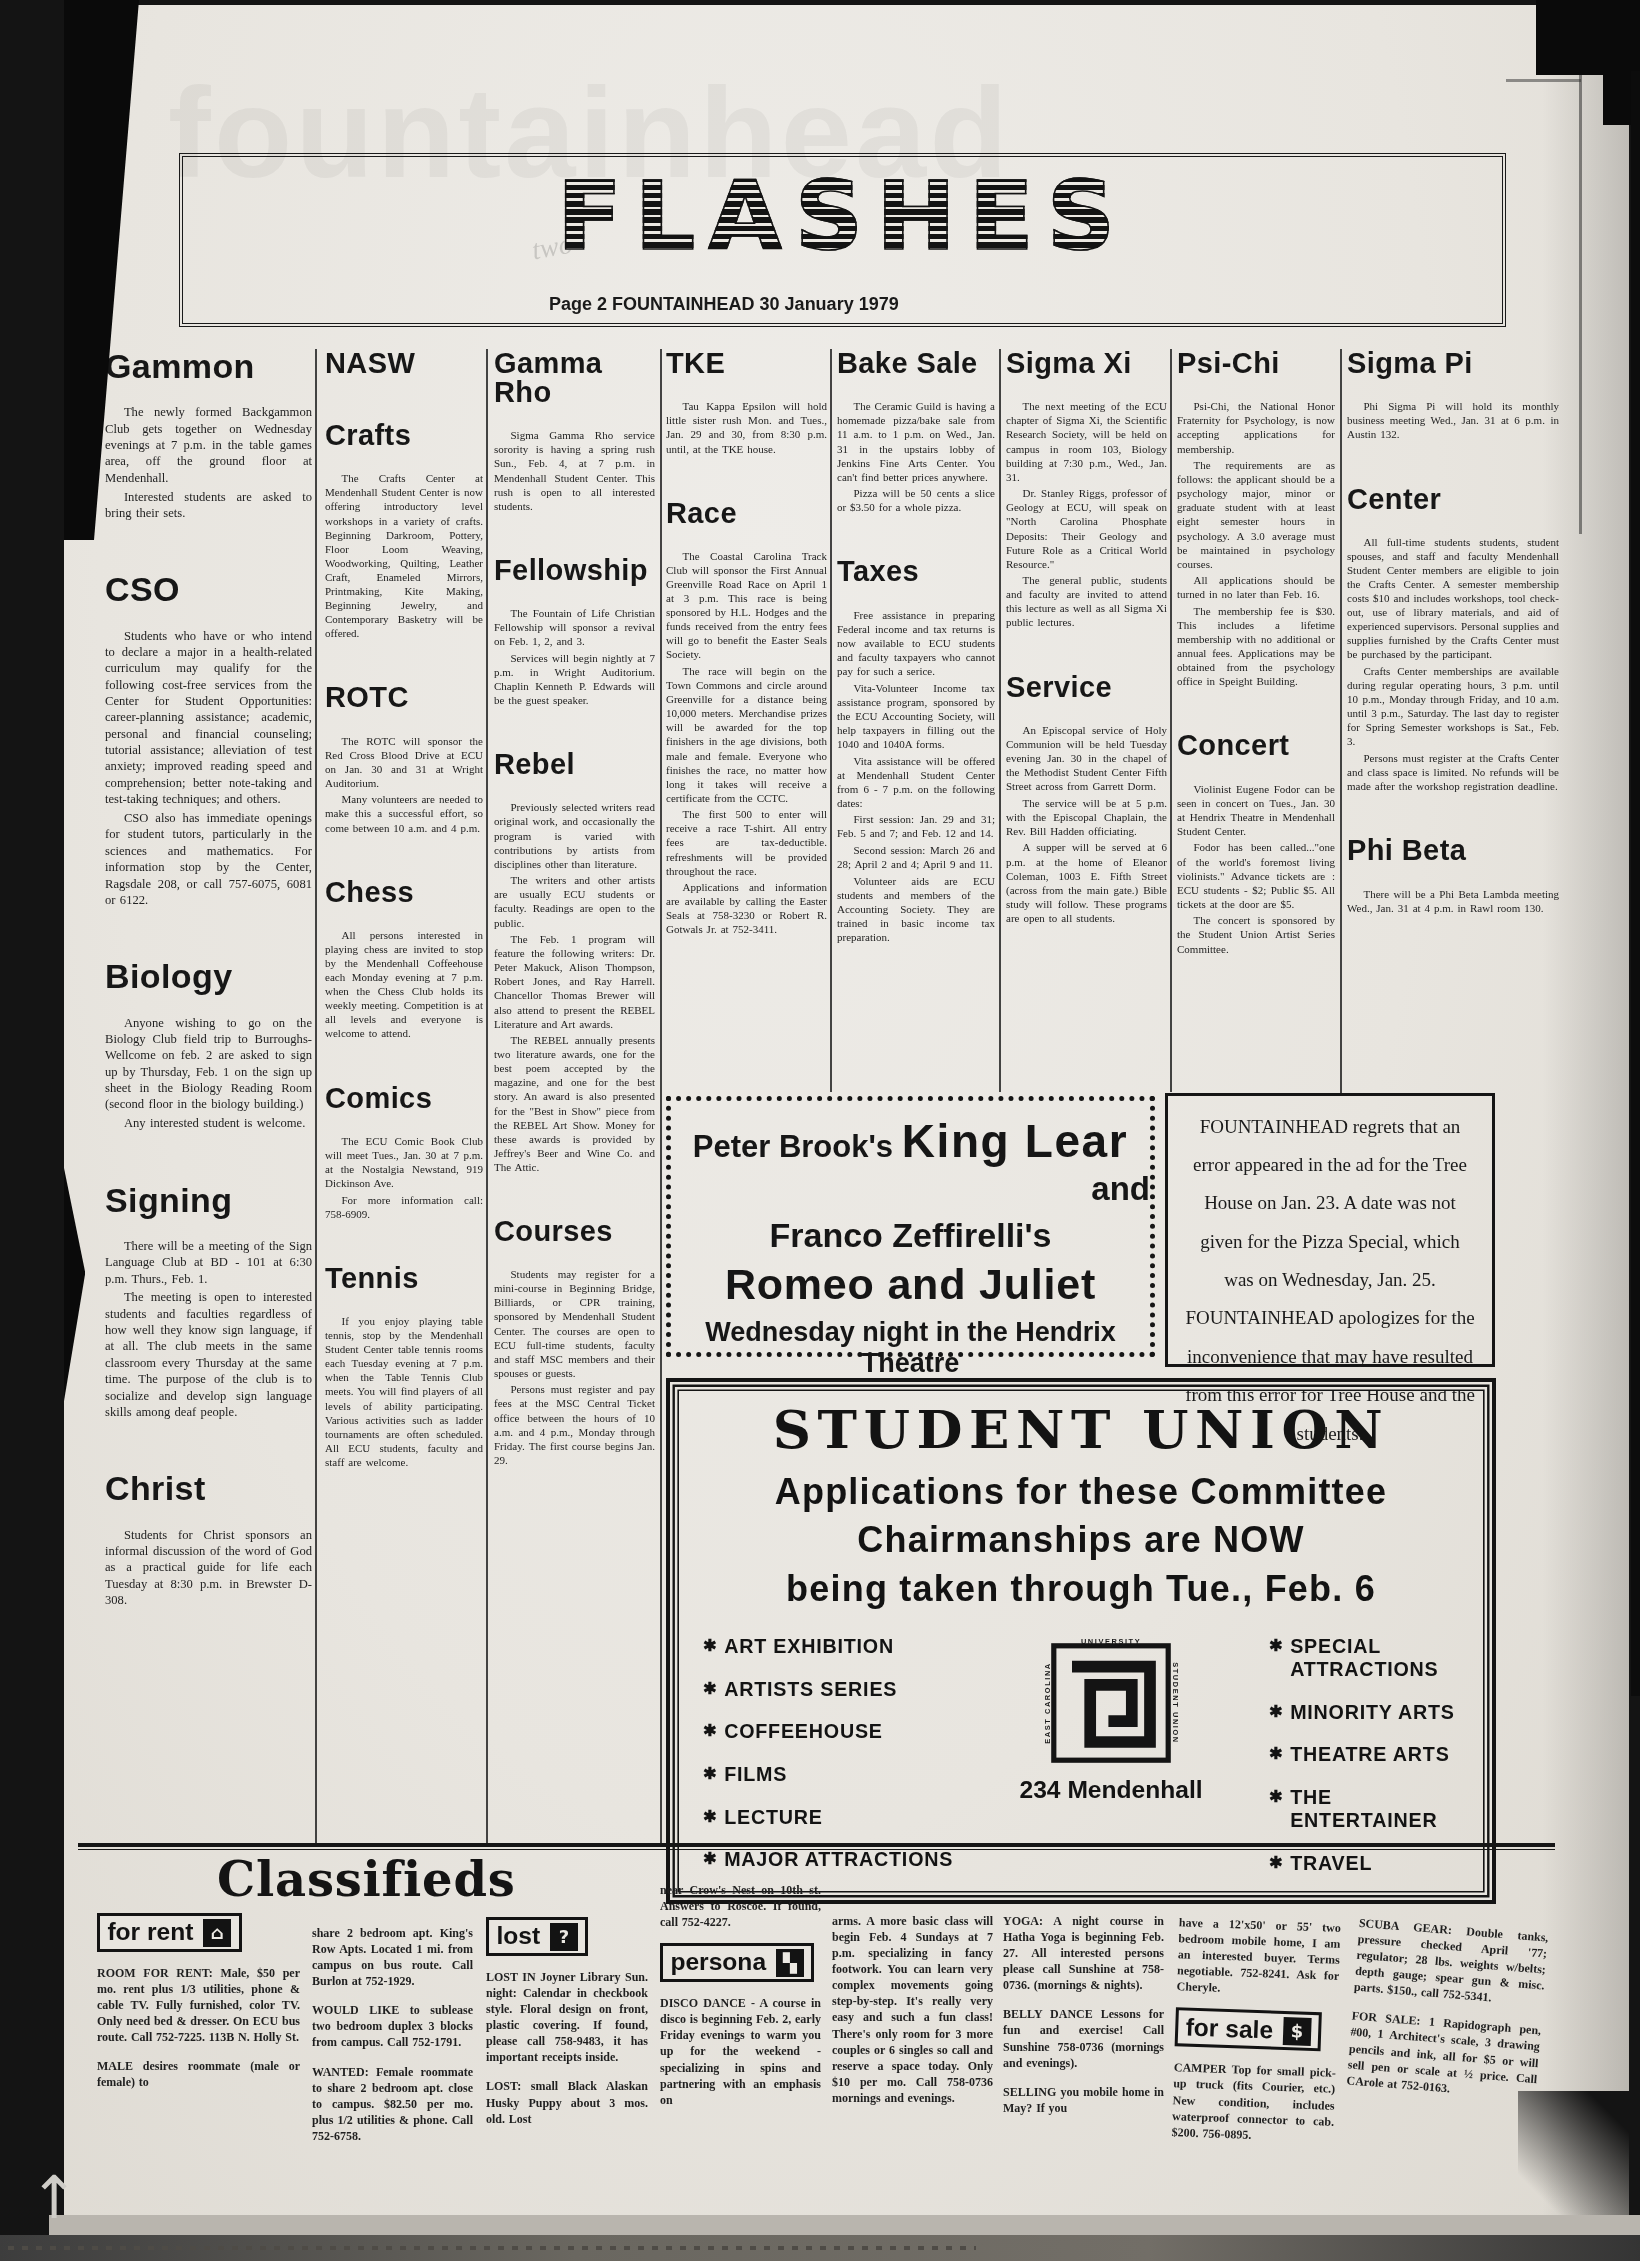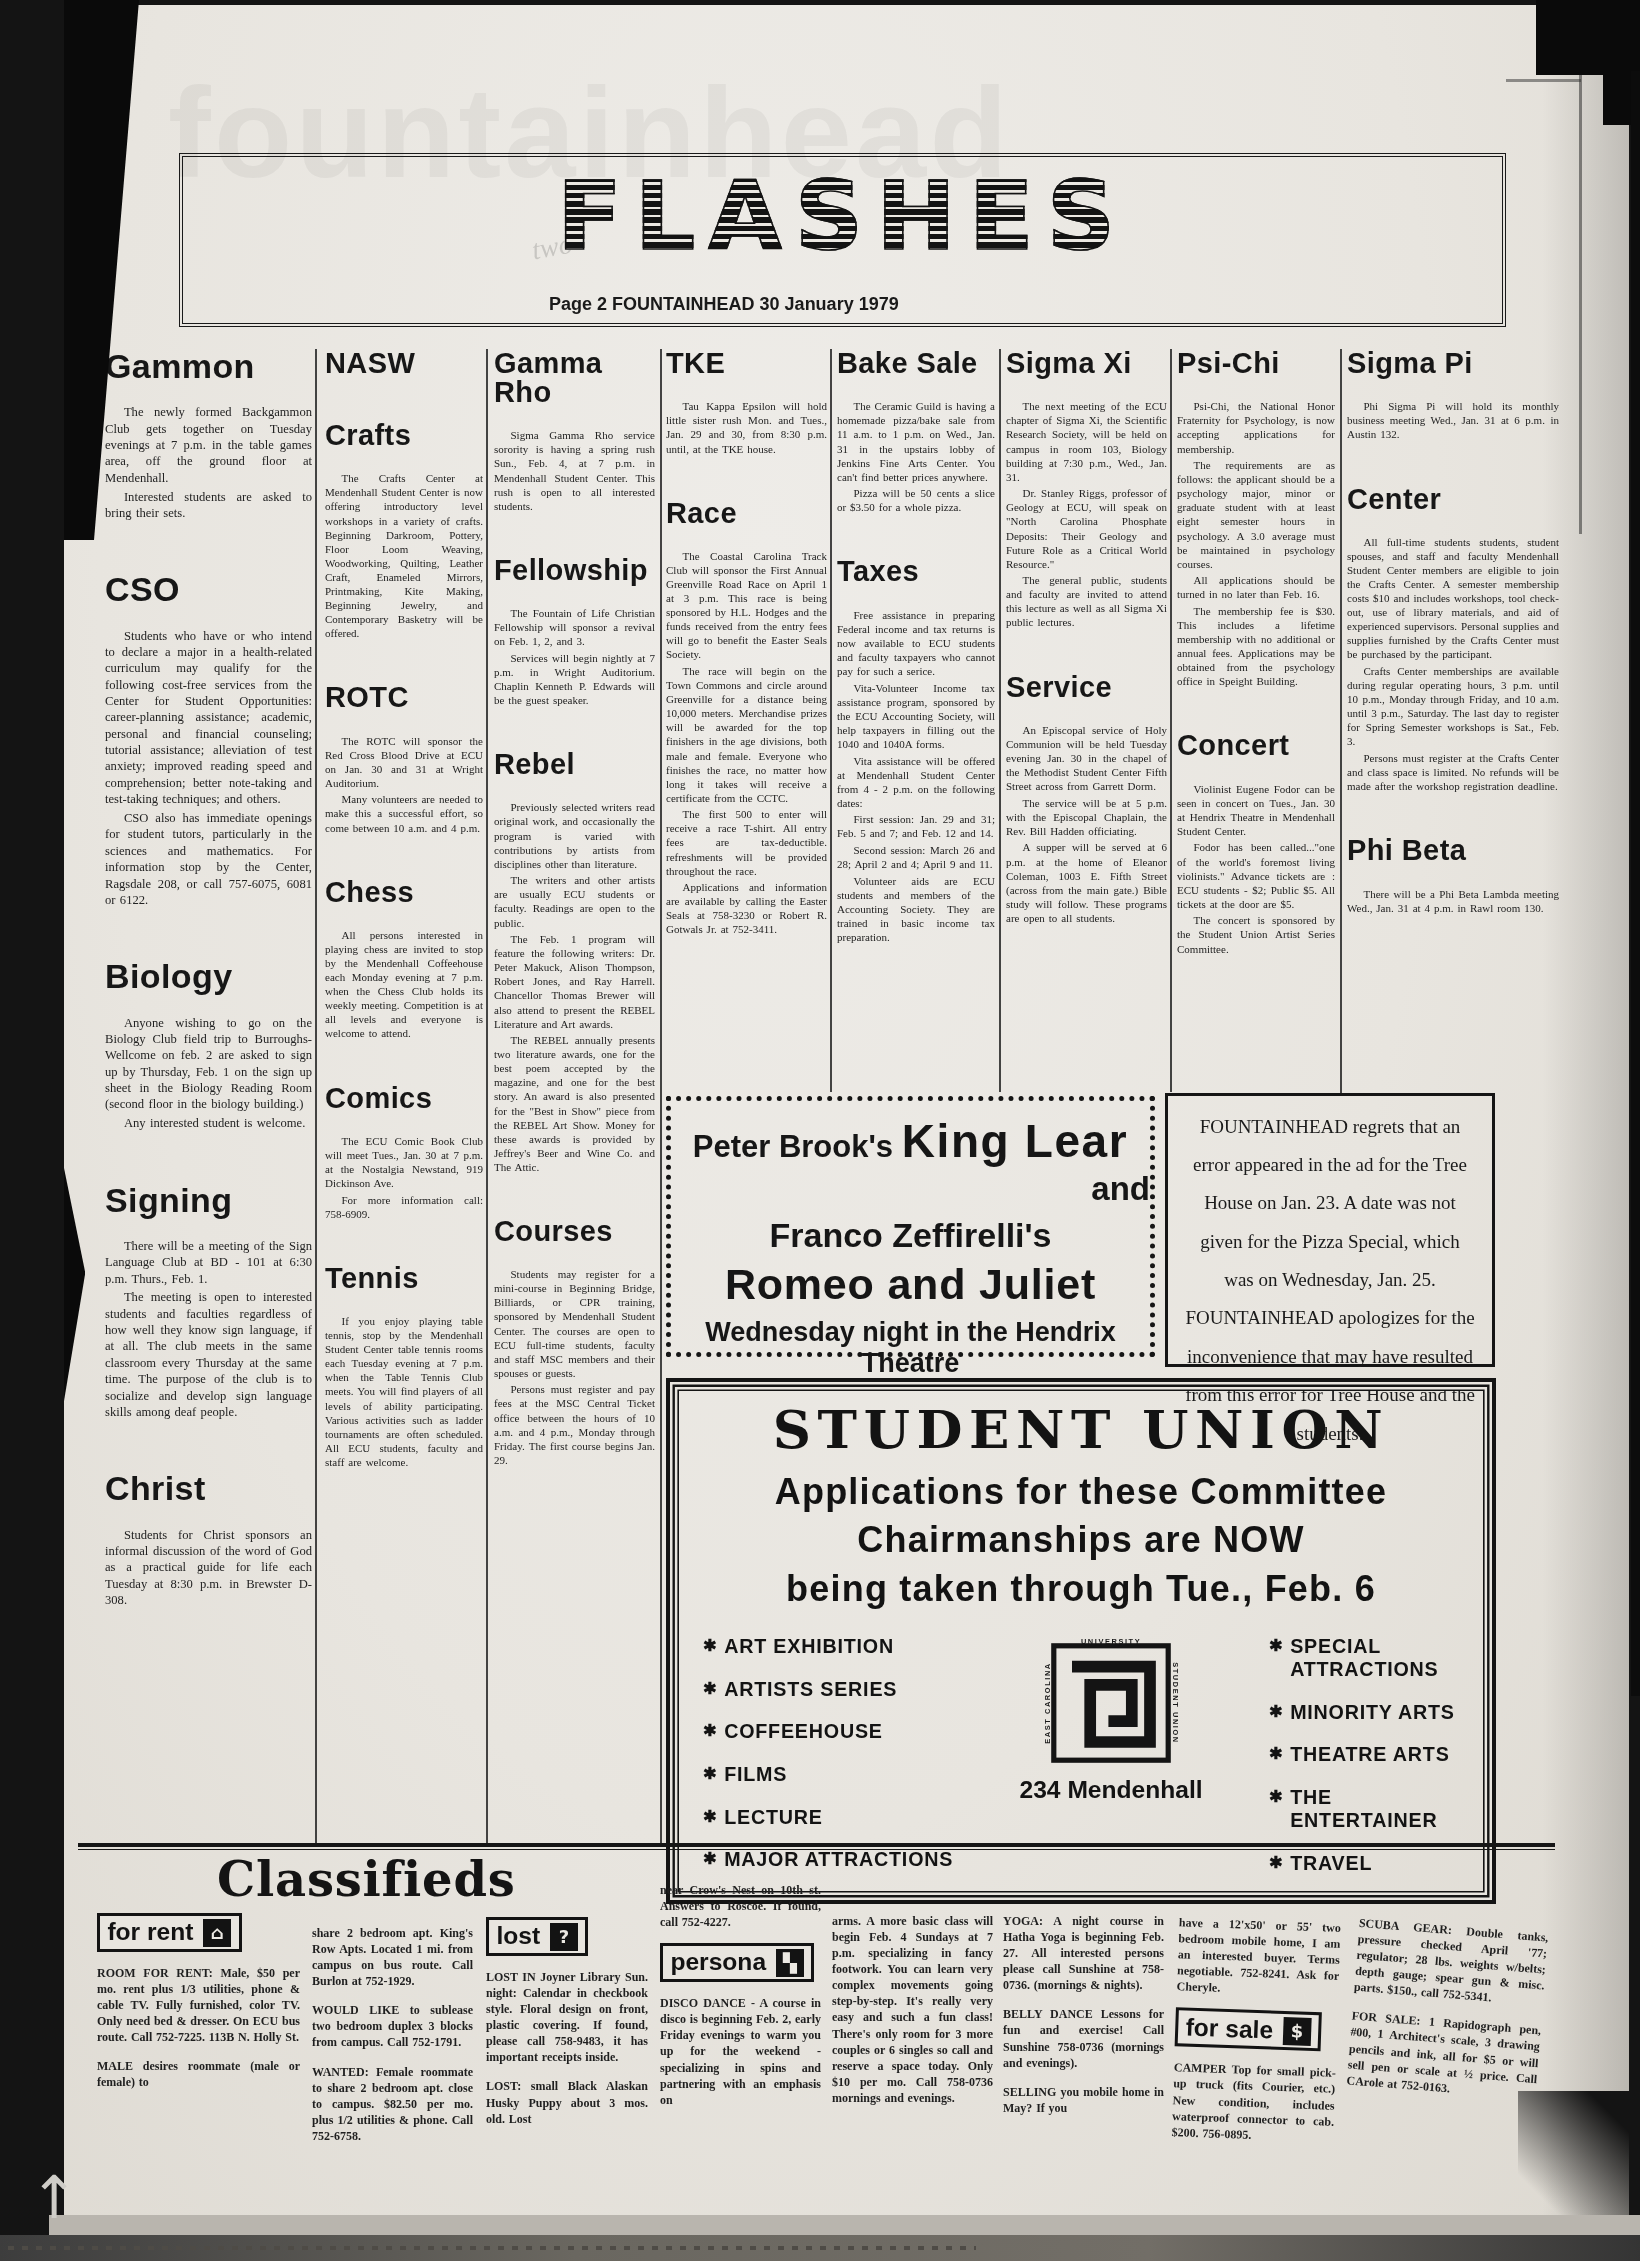--- a/index.html
+++ b/index.html
@@ -148,21 +148,21 @@
   <div class="vrule vr2"></div>
   <div class="vrule vr3"></div>
   <div class="vrule vr4"></div>
   <div class="vrule vr5"></div>
   <div class="vrule vr6"></div>
   <div class="vrule vr7"></div>
 
   <div class="ncol c1">
       <section class="brief">
         <h2 class="bhead">Gammon</h2>
-        <p class="bpara">The newly formed Backgammon Club gets together on Tuesday evenings at 7 p.m. in the table games area, off the ground floor at Mendenhall.</p>
+        <p class="bpara">The newly formed Backgammon Club gets together on Wednesday evenings at 7 p.m. in the table games area, off the ground floor at Mendenhall.</p>
         <p class="bpara">Interested students are asked to bring their sets.</p>
       </section>
       <section class="brief">
         <h2 class="bhead">CSO</h2>
         <p class="bpara">Students who have or who intend to declare a major in a health-related curriculum may qualify for the following cost-free services from the Center for Student Opportunities: career-planning assistance; academic, personal and financial counseling; tutorial assistance; alleviation of test anxiety; improved reading speed and comprehension; better note-taking and test-taking techniques; and others.</p>
         <p class="bpara">CSO also has immediate openings for student tutors, particularly in the sciences and mathematics. For information stop by the Center, Ragsdale 208, or call 757-6075, 6081 or 6122.</p>
       </section>
       <section class="brief">
         <h2 class="bhead">Biology</h2>
         <p class="bpara">Anyone wishing to go on the Biology Club field trip to Burroughs-Wellcome on feb. 2 are asked to sign up by Thursday, Feb. 1 on the sign up sheet in the Biology Reading Room (second floor in the biology building.)</p>
@@ -244,21 +244,21 @@
   <div class="ncol c5">
       <section class="brief">
         <h2 class="bhead">Bake Sale</h2>
         <p class="bpara">The Ceramic Guild is having a homemade pizza/bake sale from 11 a.m. to 1 p.m. on Wed., Jan. 31 in the upstairs lobby of Jenkins Fine Arts Center. You can't find better prices anywhere.</p>
         <p class="bpara">Pizza will be 50 cents a slice or $3.50 for a whole pizza.</p>
       </section>
       <section class="brief">
         <h2 class="bhead">Taxes</h2>
         <p class="bpara">Free assistance in preparing Federal income and tax returns is now available to ECU students and faculty taxpayers who cannot pay for such a serice.</p>
         <p class="bpara">Vita-Volunteer Income tax assistance program, sponsored by the ECU Accounting Society, will help taxpayers in filling out the 1040 and 1040A forms.</p>
-        <p class="bpara">Vita assistance will be offered at Mendenhall Student Center from 4 - 2 p.m. on the following dates:</p>
+        <p class="bpara">Vita assistance will be offered at Mendenhall Student Center from 6 - 7 p.m. on the following dates:</p>
         <p class="bpara">First session: Jan. 29 and 31; Feb. 5 and 7; and Feb. 12 and 14.</p>
         <p class="bpara">Second session: March 26 and 28; April 2 and 4; April 9 and 11.</p>
         <p class="bpara">Volunteer aids are ECU students and members of the Accounting Society. They are trained in basic income tax preparation.</p>
       </section>
     </div>
   <div class="ncol c6">
       <section class="brief">
         <h2 class="bhead">Sigma Xi</h2>
         <p class="bpara">The next meeting of the ECU chapter of Sigma Xi, the Scientific Research Society, will be held on campus in room 103, Biology building at 7:30 p.m., Wed., Jan. 31.</p>
         <p class="bpara">Dr. Stanley Riggs, professor of Geology at ECU, will speak on "North Carolina Phosphate Deposits: Their Geology and Future Role as a Critical World Resource."</p>

